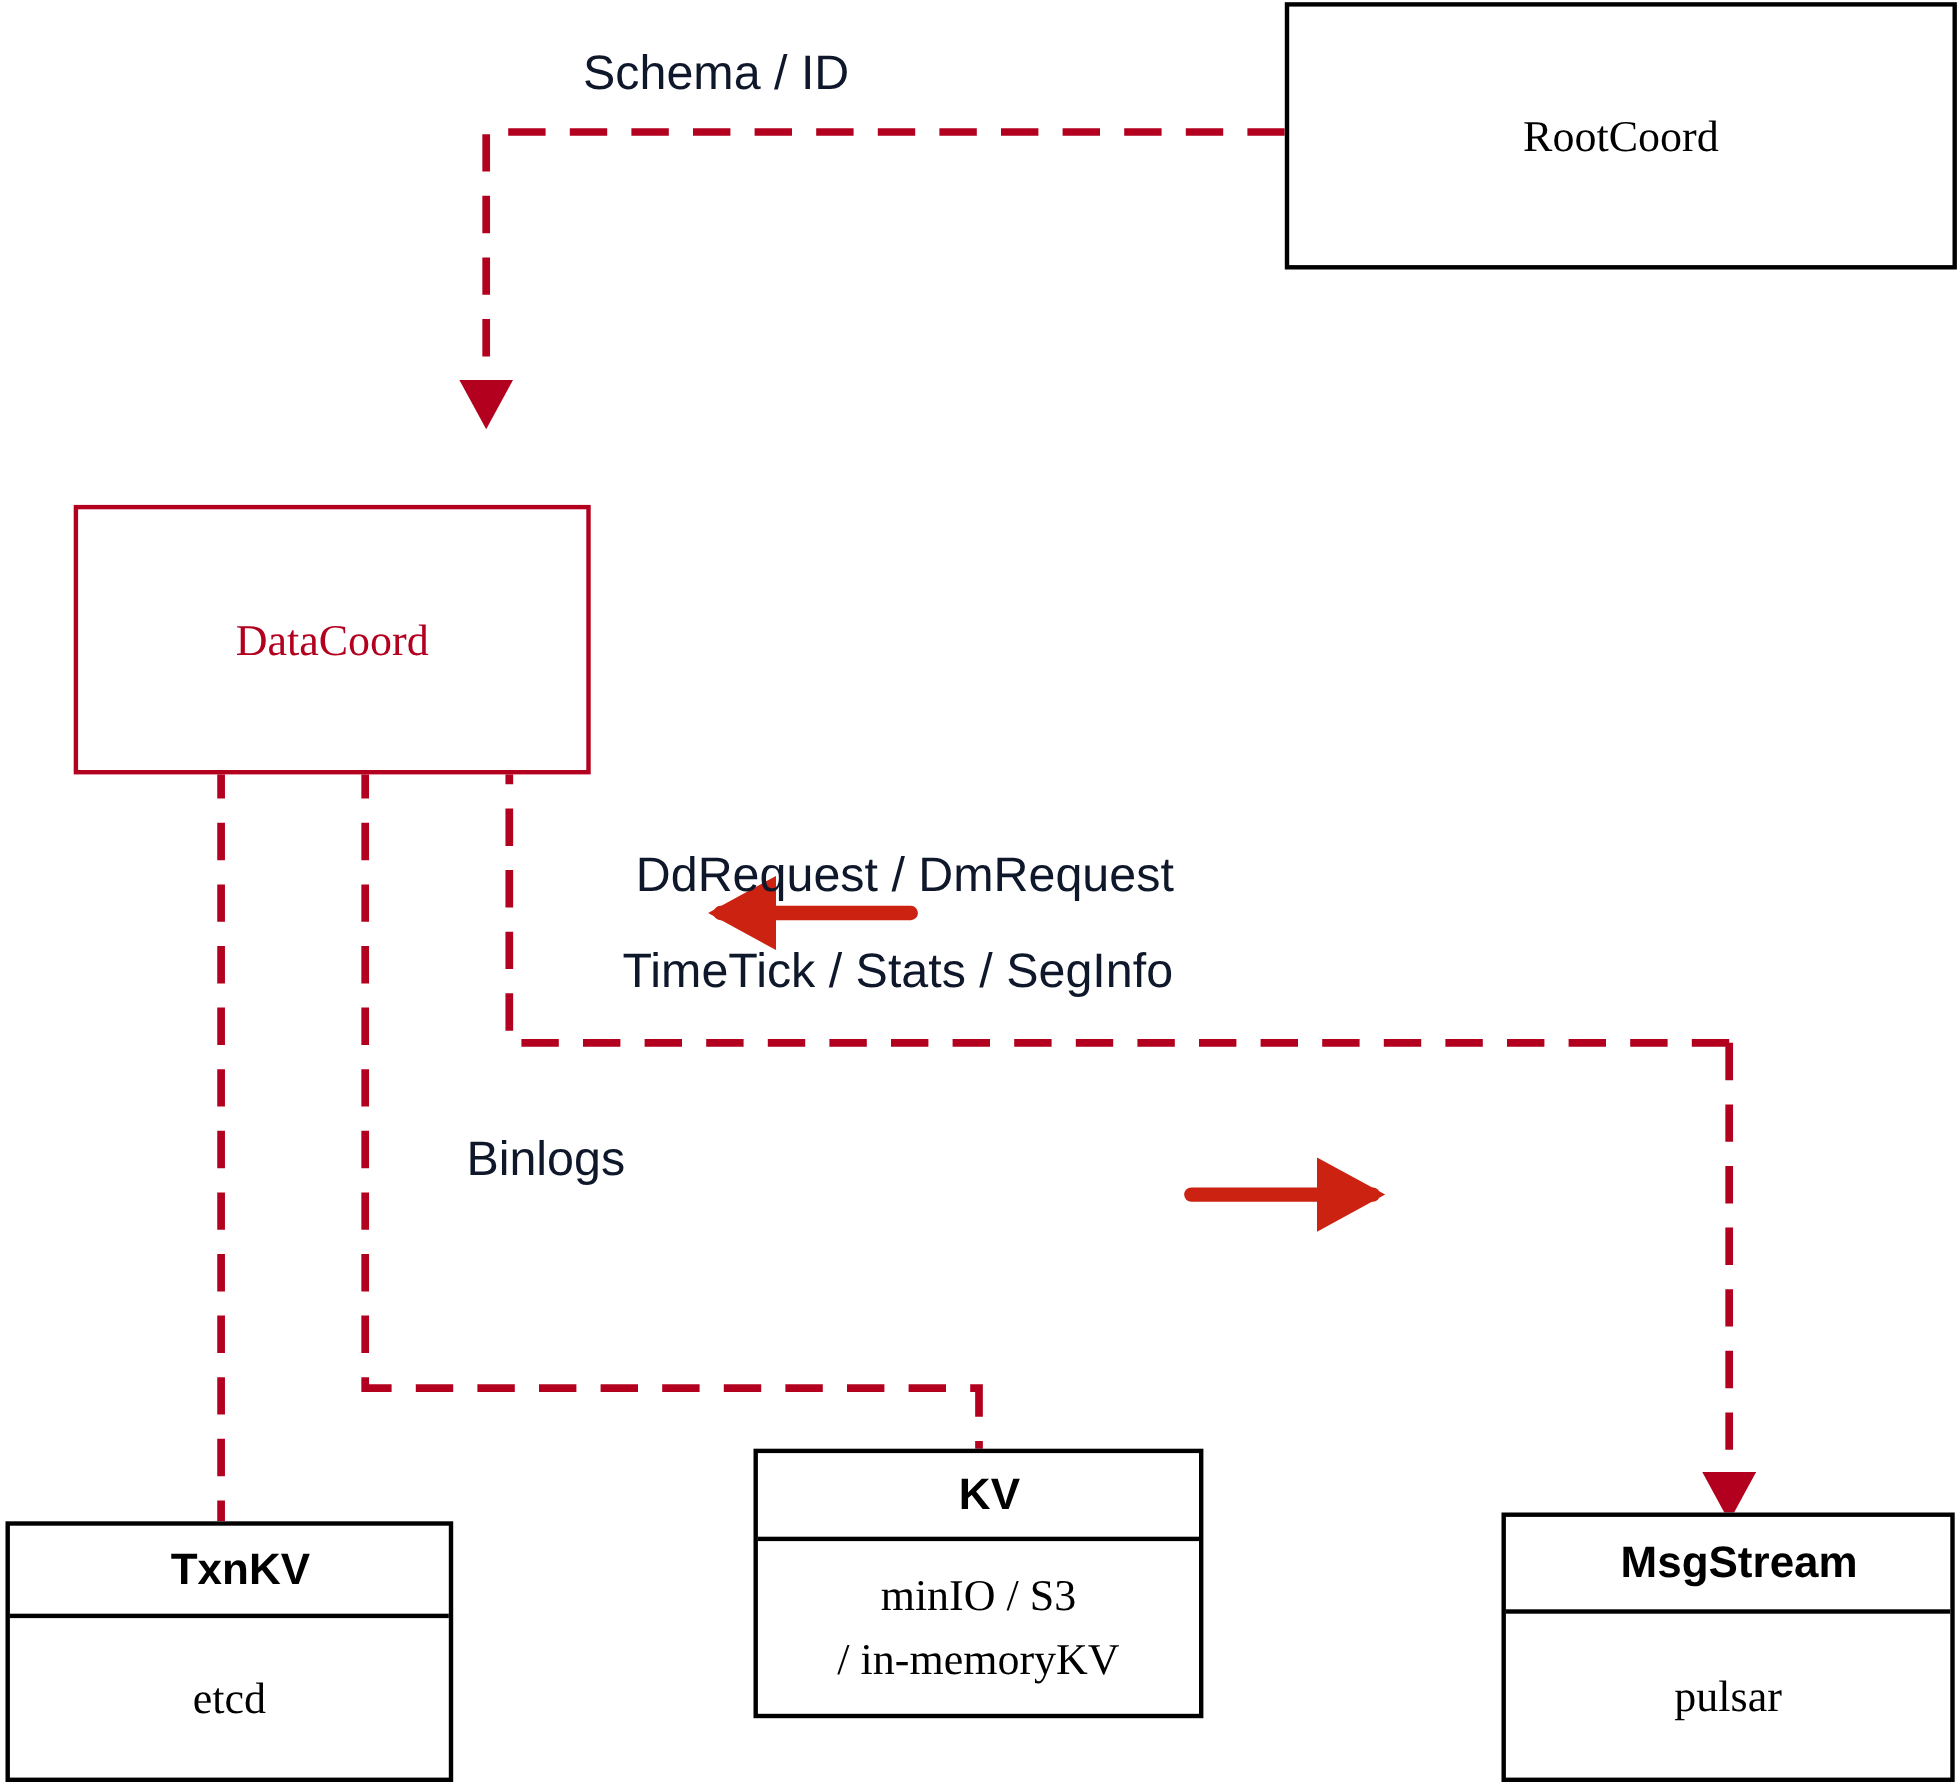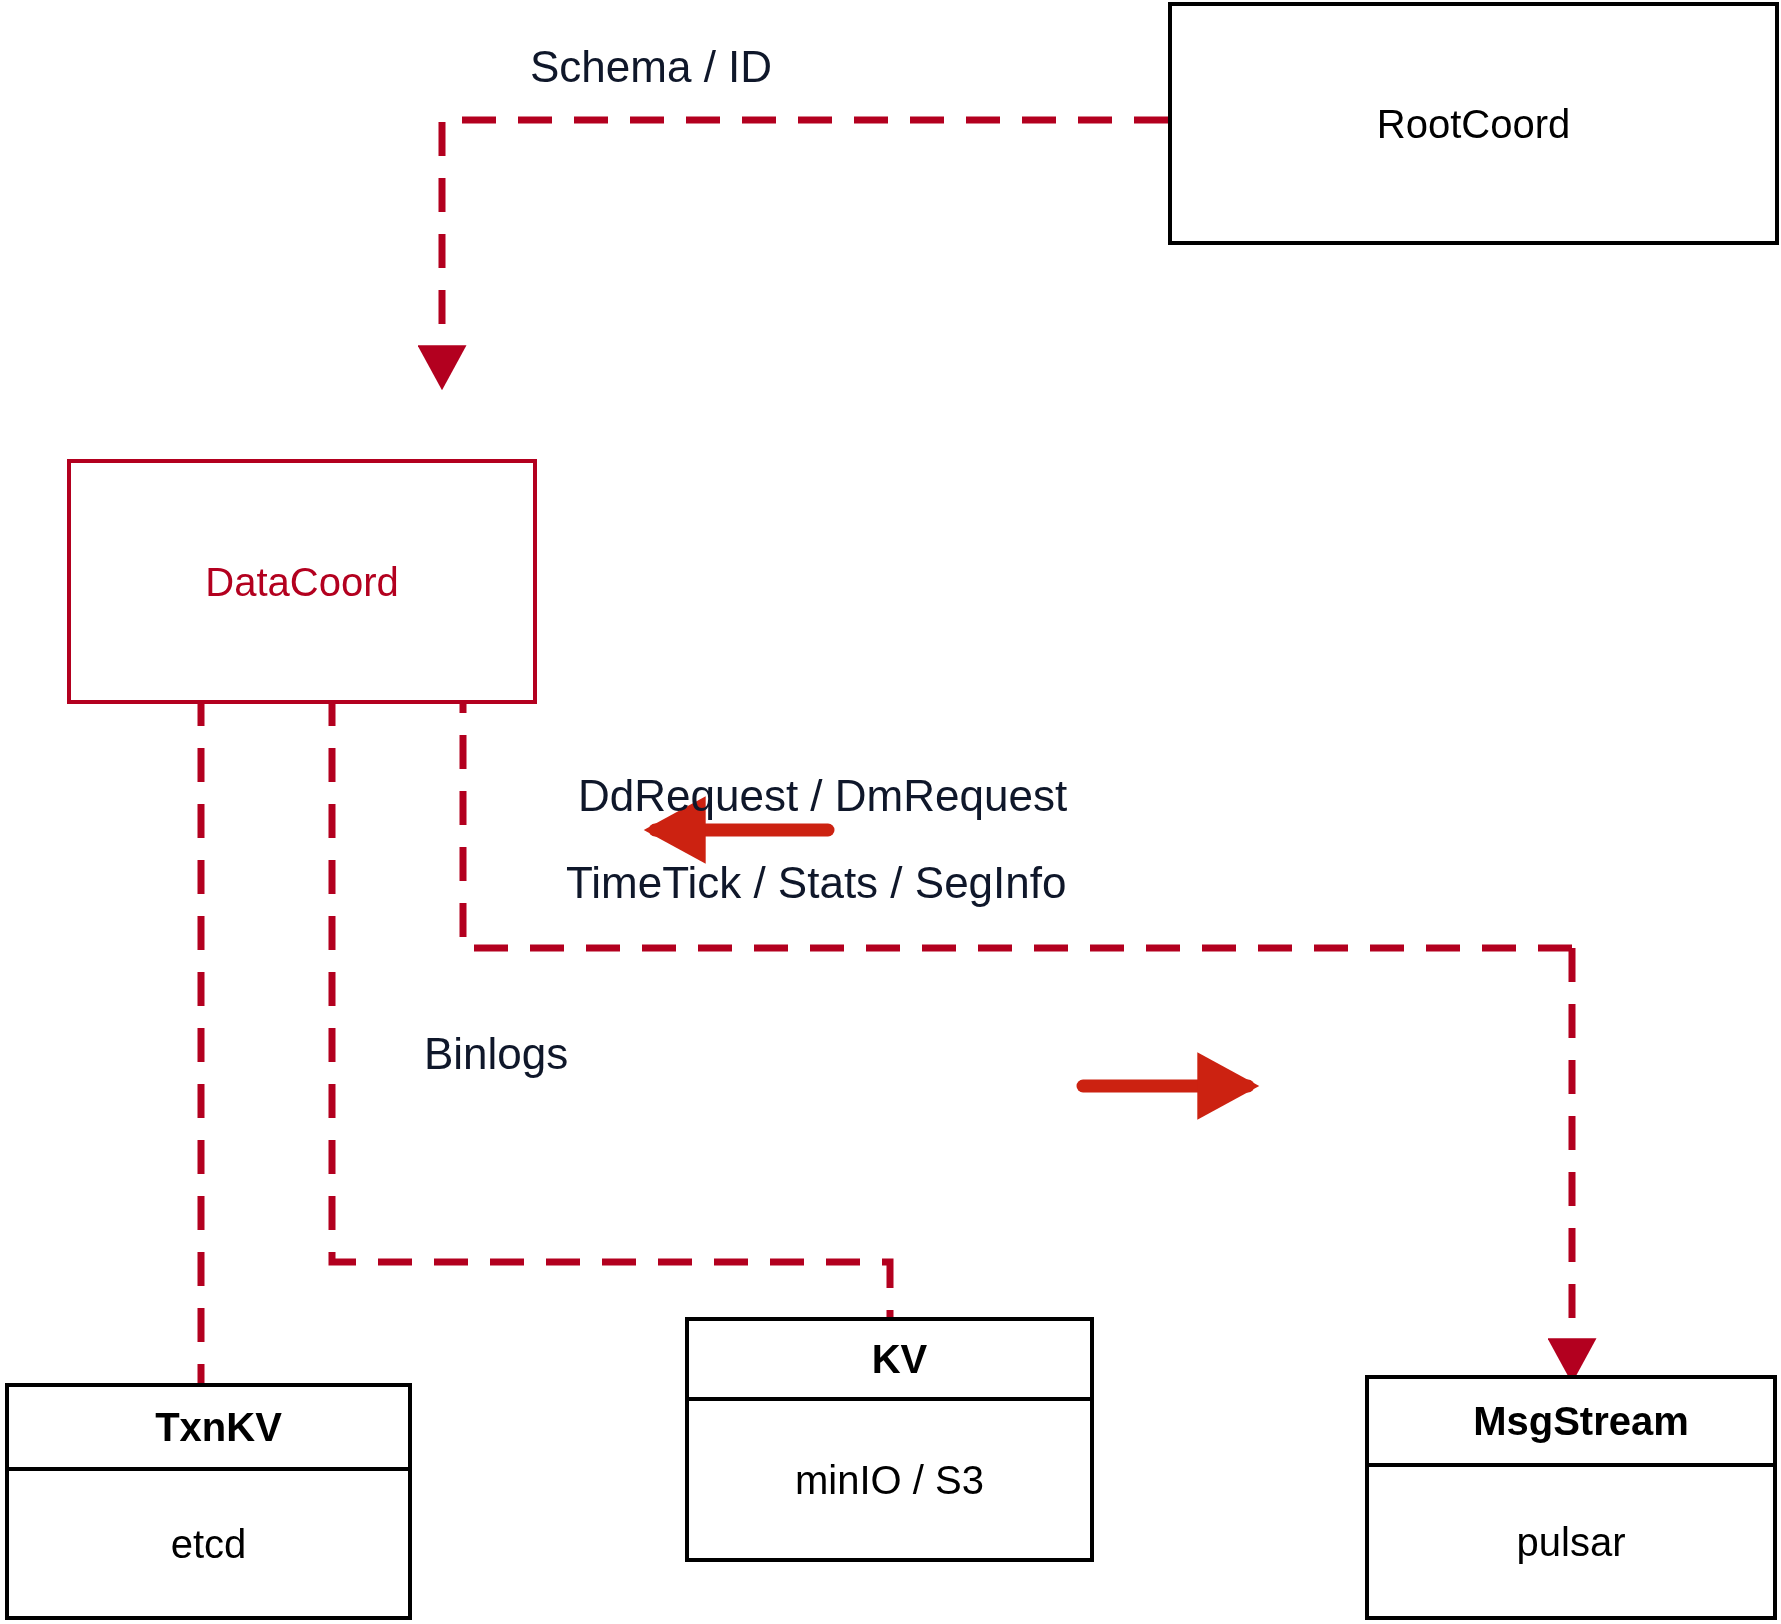--- a/index.html
+++ b/index.html
@@ -64,20 +64,21 @@
   .node-body {
     flex: 1 1 auto;
     display: flex;
     flex-direction: column;
     align-items: center;
     justify-content: center;
     text-align: center;
     font-size: 40px;
     color: #000000;
     line-height: 1.45;
+    font-family: Liberation Serif, serif;
   }
   
   .edge-label {
     position: absolute;
     font-size: 44px;
     color: #0f172a;
     white-space: nowrap;
   }
 </style>
 </head>
@@ -124,20 +125,21 @@
     <div class="node-body">
       <div>etcd</div>
     </div>
   </div>
 
   <div class="node black" style="left:685px; top:1317px; width:409px; height:245px;">
     <div class="node-title bold" style="height:76px;">KV</div>
     <div class="node-divider"></div>
     <div class="node-body">
       <div>minIO / S3</div>
+      <div>/ in-memoryKV</div>
     </div>
   </div>
 
   <div class="node black" style="left:1365px; top:1375px; width:412px; height:245px;">
     <div class="node-title bold" style="height:84px;">MsgStream</div>
     <div class="node-divider"></div>
     <div class="node-body">
       <div>pulsar</div>
     </div>
   </div>

